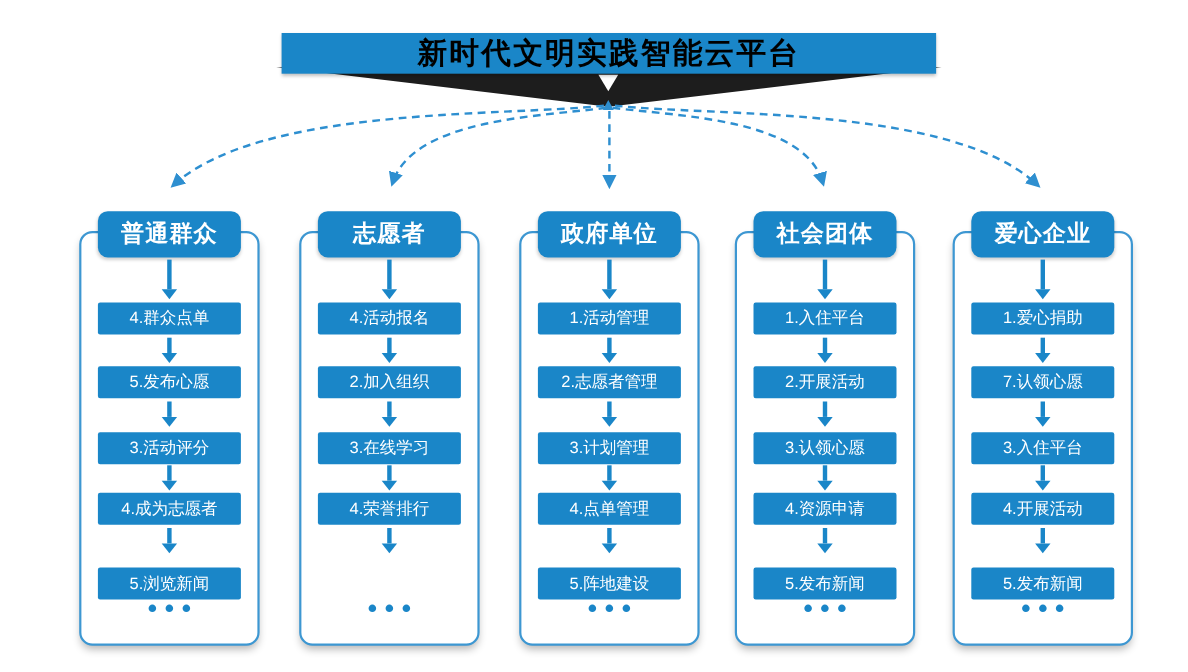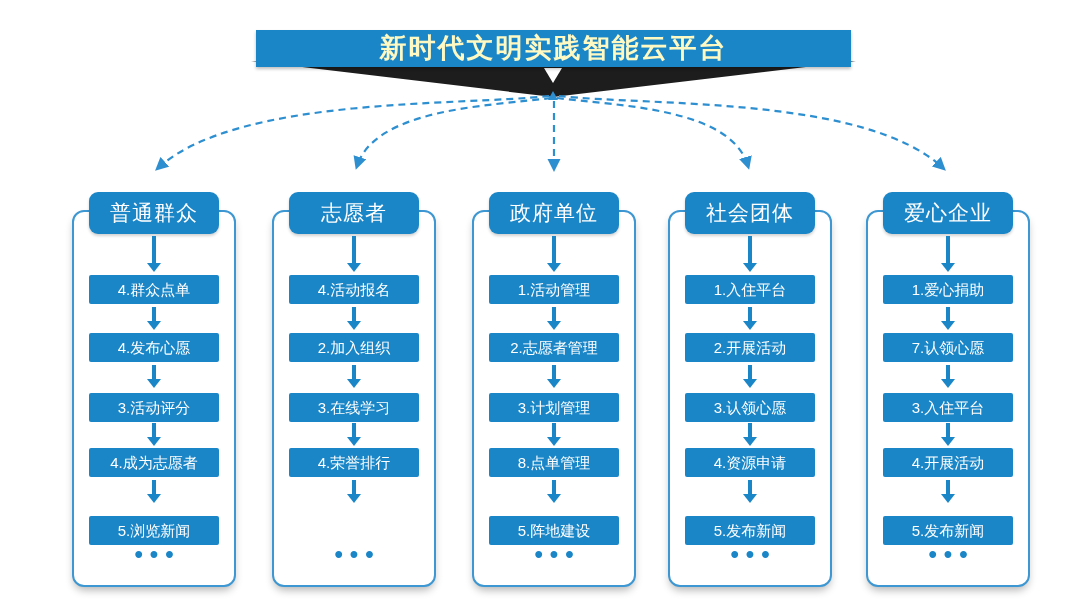--- a/index.html
+++ b/index.html
@@ -11,36 +11,36 @@
   :root{
     --primary:#1a86c8;
     --connector:#2e8fd0;
     --ribbon:#1d1d1d;
     --outline:#3d97d2;
   }
   .overlay{position:absolute;left:0;top:0;pointer-events:none;}
   .title-bar{
     position:absolute;left:256px;top:30px;width:595px;height:37px;
     background:var(--primary);
-    color:#fef9c3;font-size:27px;font-weight:bold;letter-spacing:2px;
+    color:#000000;font-size:27px;font-weight:bold;letter-spacing:2px;
     text-align:center;line-height:37px;
     box-shadow:0 2px 3px rgba(0,0,0,.25);
   }
   .column{position:absolute;top:192px;width:164px;height:400px;}
   .outline{
     position:absolute;left:0;top:18px;width:160px;height:373px;
     border:2px solid var(--outline);border-radius:12px;
     box-shadow:0 5px 8px -2px rgba(0,0,0,.30);
     background:#fff;
   }
   .col-header{
     position:absolute;left:50%;transform:translateX(-50%);top:0;
     width:130px;height:42px;border-radius:9px;
     background:var(--primary);
-    color:#fff;font-size:21px;font-weight:normal;letter-spacing:1px;
+    color:#fff;font-size:21px;font-weight:bold;letter-spacing:1px;
     text-align:center;line-height:42px;
     box-shadow:0 2px 3px rgba(0,0,0,.18);
   }
   .step{
     position:absolute;left:50%;transform:translateX(-50%);
     width:130px;height:29px;border-radius:2px;
     background:var(--primary);
     color:#fff;font-size:15px;text-align:center;line-height:29px;
     white-space:nowrap;
   }
@@ -86,21 +86,21 @@
 </svg>
 
 <div class="title-bar">新时代文明实践智能云平台</div>
 
 <div class="column" style="left:72px">
   <div class="outline"></div>
   <div class="col-header">普通群众</div>
   <div class="varrow a0"></div>
   <div class="step s1">4.群众点单</div>
   <div class="varrow a1"></div>
-  <div class="step s2">4.发布心愿</div>
+  <div class="step s2">5.发布心愿</div>
   <div class="varrow a2"></div>
   <div class="step s3">3.活动评分</div>
   <div class="varrow a3"></div>
   <div class="step s4">4.成为志愿者</div>
   <div class="varrow a4"></div>
   <div class="step s5">5.浏览新闻</div>
   <div class="dots">•••</div>
 </div>
 
 <div class="column" style="left:272px">
@@ -121,21 +121,21 @@
 <div class="column" style="left:472px">
   <div class="outline"></div>
   <div class="col-header">政府单位</div>
   <div class="varrow a0"></div>
   <div class="step s1">1.活动管理</div>
   <div class="varrow a1"></div>
   <div class="step s2">2.志愿者管理</div>
   <div class="varrow a2"></div>
   <div class="step s3">3.计划管理</div>
   <div class="varrow a3"></div>
-  <div class="step s4">8.点单管理</div>
+  <div class="step s4">4.点单管理</div>
   <div class="varrow a4"></div>
   <div class="step s5">5.阵地建设</div>
   <div class="dots">•••</div>
 </div>
 
 <div class="column" style="left:668px">
   <div class="outline"></div>
   <div class="col-header">社会团体</div>
   <div class="varrow a0"></div>
   <div class="step s1">1.入住平台</div>

